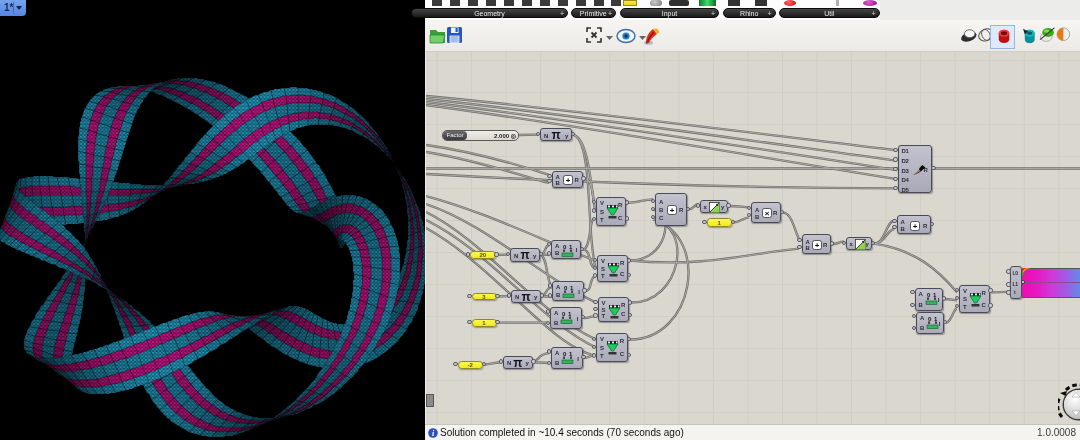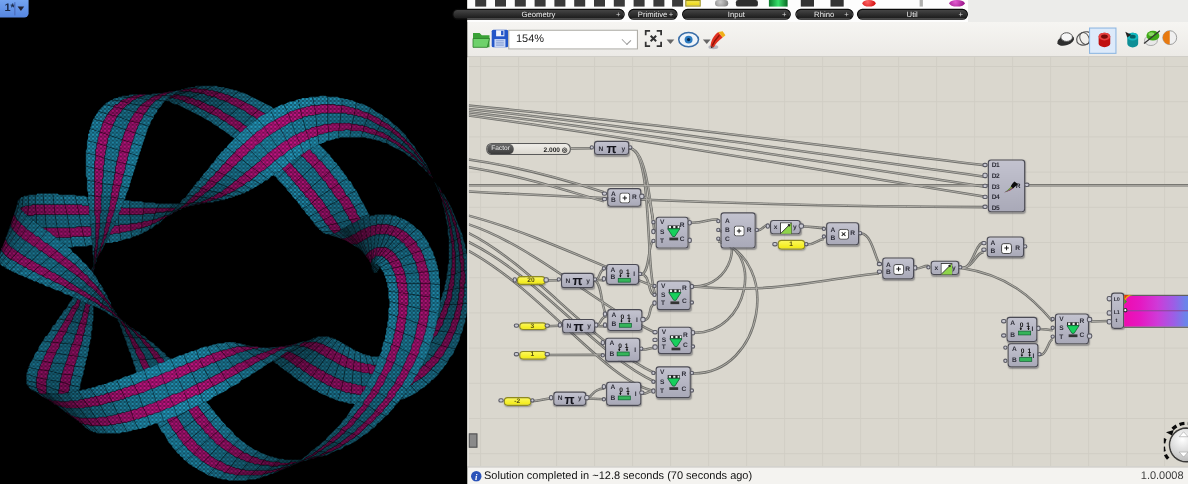--- a/index.html
+++ b/index.html
@@ -1217,21 +1217,20 @@
             <ellipse cx="7" cy="11" rx="6.5" ry="5" fill="#e8e8e8" stroke="#999" stroke-width="0.8"></ellipse>
             <ellipse cx="9" cy="6" rx="6.5" ry="5" fill="#3fa818"></ellipse>
             <ellipse cx="7.5" cy="4.5" rx="3" ry="1.8" fill="#8ad862"></ellipse>
             <path d="M0 14L16 1" stroke="#333" stroke-width="1.2"></path>
           </g>
 <g transform="translate(633,7) scale(0.9)">
             <circle cx="6" cy="8" r="7" fill="#f0f0f0" stroke="#888" stroke-width="0.8"></circle>
             <path d="M6 1A7 7 0 0 0 6 15Z" fill="#e87a10"></path>
           </g>
 </svg>
-<div id="combo">154%</div>
 </div>
 <div id="canvas">
 <svg id="wires">
 <defs>
             <path id="w0" d="M0,44 C150,58 320,80 471,98.4"></path>
             <path id="w1" d="M0,47 C150,63 320,88 471,108.8"></path>
             <path id="w2" d="M0,50 C150,68 320,95 471,118"></path>
             <path id="w3" d="M0,53 C150,73 320,103 471,127.1"></path>
             <path id="w4" d="M0,93 C50,100 90,112 123,122.8"></path>
             <path id="w5" d="M0,100 C50,108 90,122 123,131"></path>
@@ -1742,16 +1741,16 @@
 <path d="M14 14l4-4.5 4 4.5z" fill="#fff" stroke="#999" stroke-width="0.5"></path>
           <path d="M14 28l4 4.5 4-4.5z" fill="#fff" stroke="#999" stroke-width="0.5"></path>
 </svg>
 <div style="position:absolute;left:0;top:341.5px;width:8px;height:13px;background:#8a8a8a;border:1px solid #555;z-index:6"></div>
 </div>
 <div id="status">
         <svg width="10" height="10" style="position:absolute;left:3px;top:3px">
           <circle cx="5" cy="5" r="4.8" fill="#2a52b8"></circle>
           <text x="5" y="8" text-anchor="middle" font-size="8" fill="#fff" font-family="Liberation Serif" font-style="italic" font-weight="bold">i</text>
         </svg>
-<span style="position:absolute;left:15px">Solution completed in ~12.8 seconds (70 seconds ago)</span>
+<span style="position:absolute;left:15px">Solution completed in ~10.4 seconds (70 seconds ago)</span>
 <span style="position:absolute;right:4px;color:#3c3c3c">1.0.0008</span>
       </div>
 </div>
 </div>
 </body></html>

